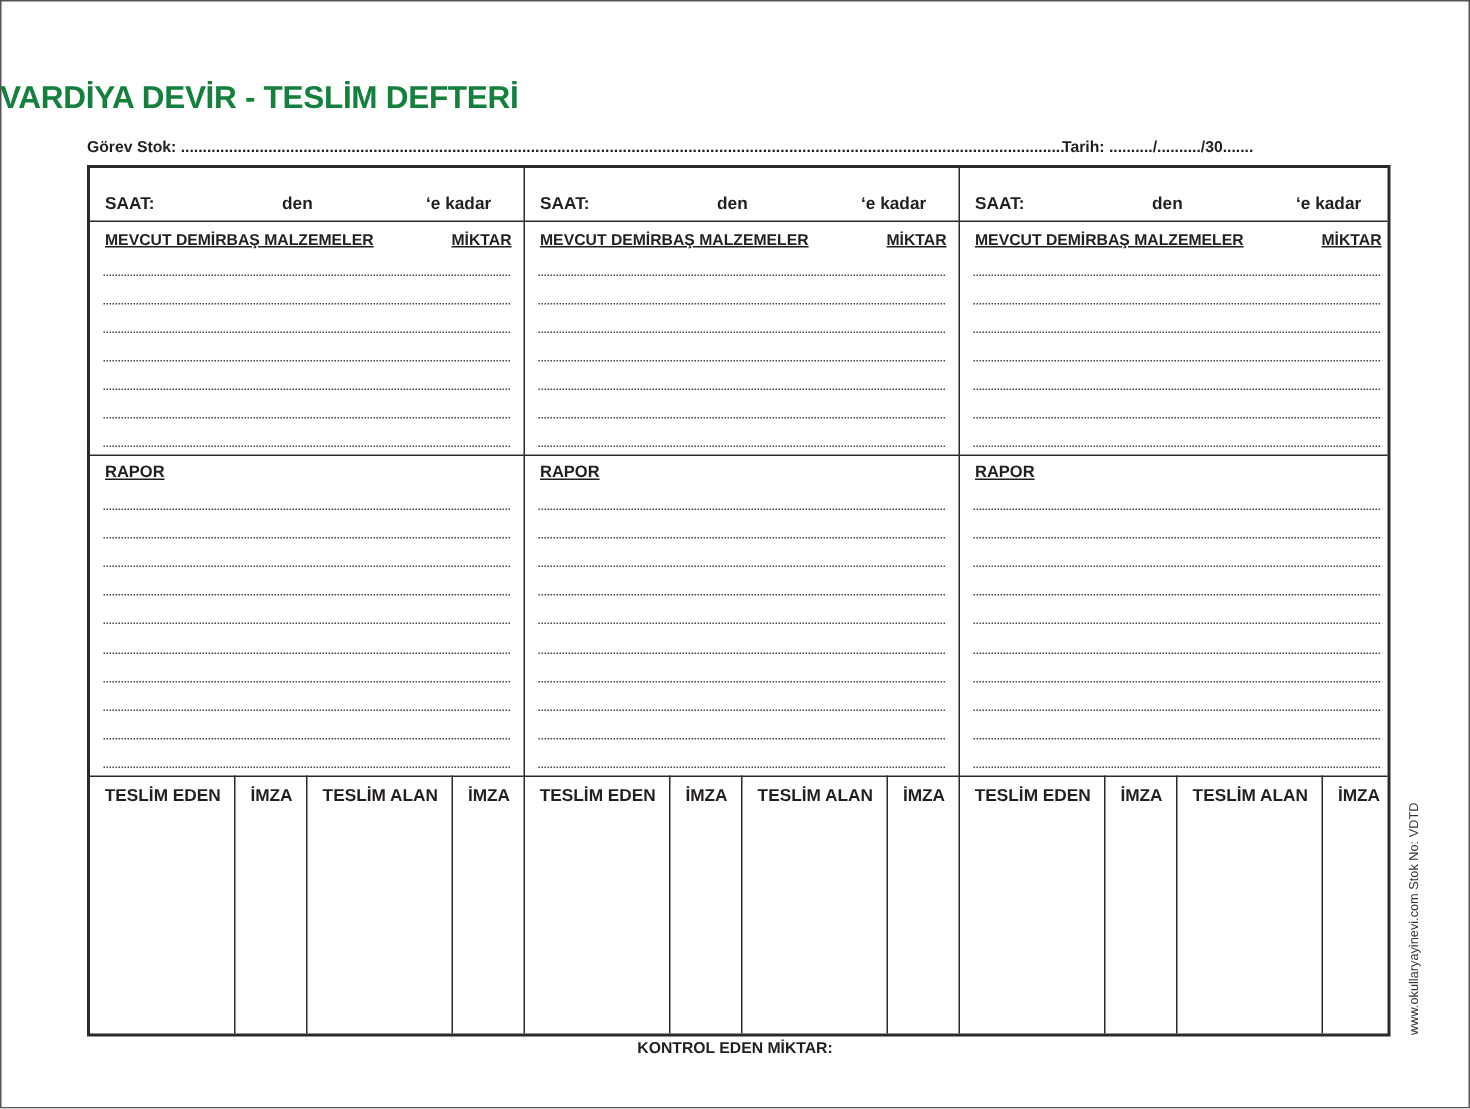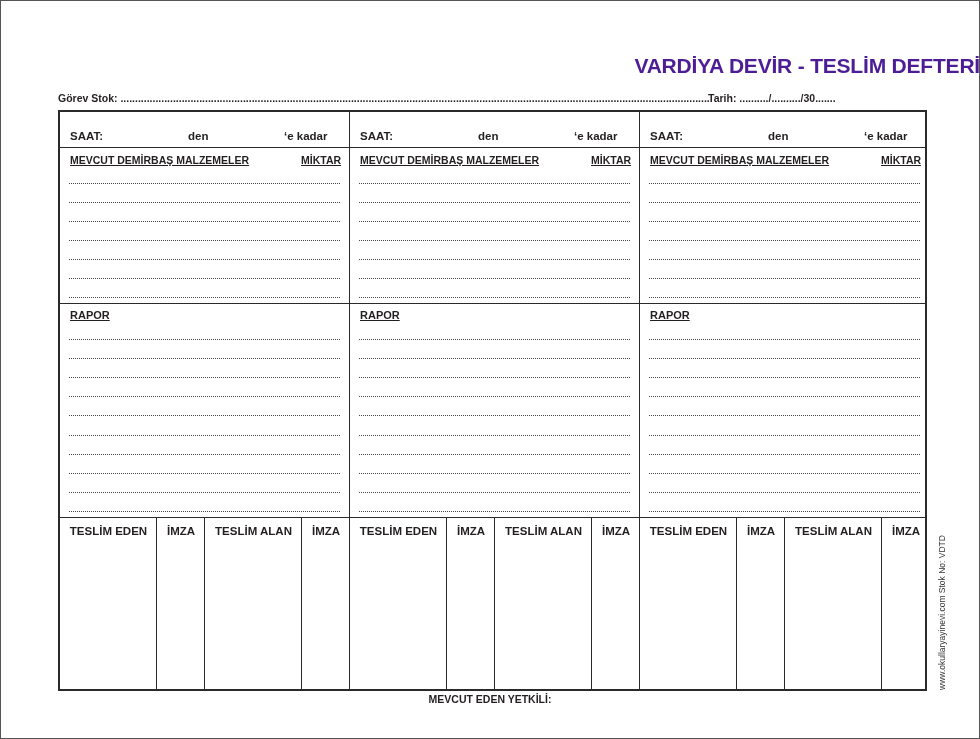--- a/index.html
+++ b/index.html
@@ -5,22 +5,22 @@
     html, body { margin: 0; padding: 0; background: #ffffff; }
     body {
       width: 980px; height: 739px; position: relative; overflow: hidden;
       font-family: "Liberation Sans", sans-serif; color: #231f20;
     }
     .page-border {
       position: absolute; left: 0; top: 0; width: 978px; height: 737px;
       border: 1px solid #555; box-sizing: content-box;
     }
     .title {
-      position: absolute; left: 0; width: 980px; top: 54px; text-align: right;
-      font-size: 21px; font-weight: bold; letter-spacing: -0.2px; color: #4c1d95;
+      position: absolute; left: 0; width: 980px; top: 54px; text-align: left;
+      font-size: 21px; font-weight: bold; letter-spacing: -0.2px; color: #15803d;
     }
     .header-line {
       position: absolute; top: 92px; font-size: 10.5px; font-weight: bold; white-space: nowrap;
     }
     .gorev { left: 58px; }
     .tarih { left: 708px; }
 
     .sheet {
       position: absolute; left: 58px; top: 110px; width: 869px; height: 581px;
       border: 2px solid #2a2a2a; box-sizing: border-box;
@@ -156,14 +156,14 @@
     <span class="sig-head" style="left:677px;width:48px;top:413px">İMZA</span>
     <div style="position:absolute;left:677px;width:46px;top:430px;height:145px"></div>
     <div class="vline" style="left:724px;top:405px;height:172px"></div>
     <span class="sig-head" style="left:725px;width:97px;top:413px">TESLİM ALAN</span>
     <div style="position:absolute;left:725px;width:95px;top:430px;height:145px"></div>
     <div class="vline" style="left:821px;top:405px;height:172px"></div>
     <span class="sig-head" style="left:822px;width:48px;top:413px">İMZA</span>
     <div style="position:absolute;left:822px;width:46px;top:430px;height:145px"></div>
   </div>
 
-<div class="kontrol">MEVCUT EDEN YETKİLİ:</div>
+<div class="kontrol">KONTROL EDEN MİKTAR:</div>
 <div class="vertical">www.okullaryayinevi.com   Stok No: VDTD</div>
 
 </body></html>

